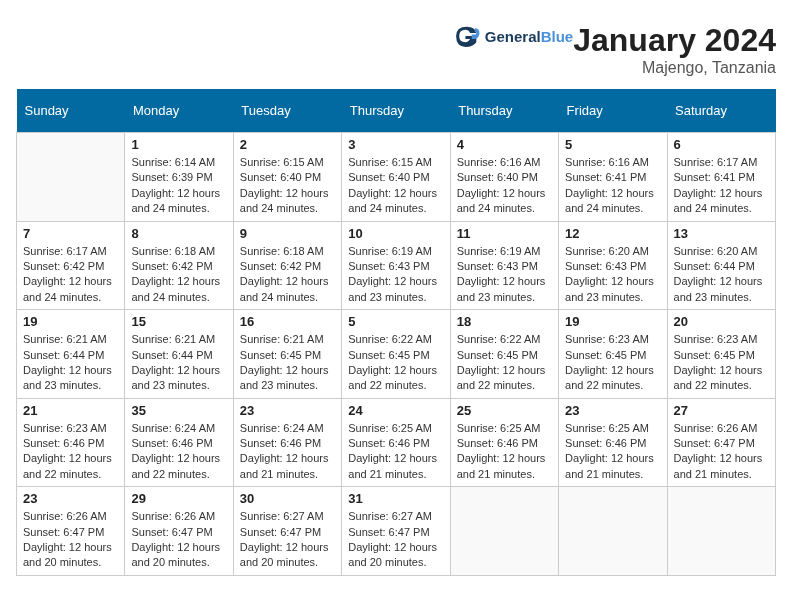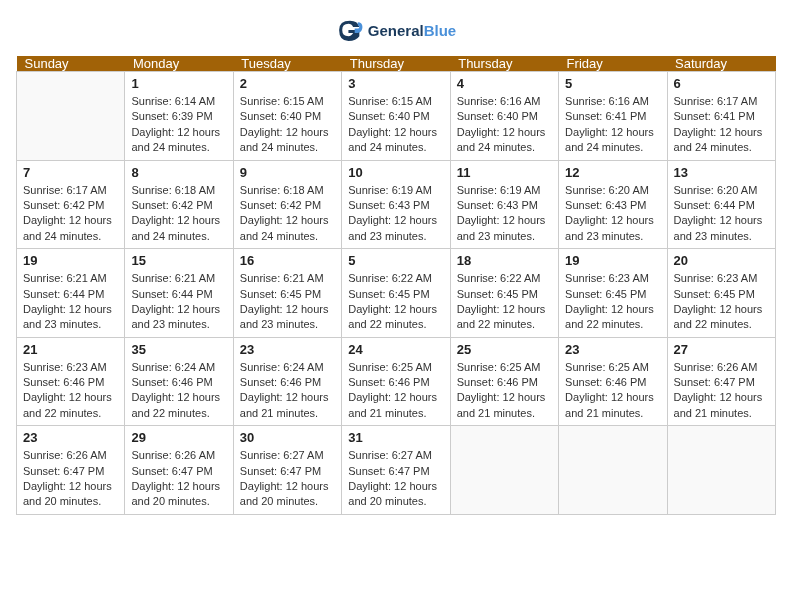--- a/index.html
+++ b/index.html
@@ -5,23 +5,24 @@
     * { box-sizing: border-box; margin: 0; padding: 0; }
     body {
       font-family: Arial, Helvetica, sans-serif;
       background: #fff;
       width: 792px;
       min-height: 612px;
       padding: 16px;
     }
     .header {
       display: flex;
-      justify-content: center;
+      justify-content: flex-end;
       align-items: flex-start;
       margin-bottom: 12px;
+      margin-top: 6px;
     }
     .logo {
       display: flex;
       align-items: center;
       gap: 4px;
     }
     .logo-icon {
       width: 28px;
       height: 28px;
     }
@@ -36,24 +37,24 @@
     .location-title {
       font-size: 16px;
       color: #555;
     }
     table {
       width: 100%;
       border-collapse: collapse;
       font-size: 11px;
     }
     th {
-      background-color: #a16207;
+      background-color: #0369a1;
       color: #fff;
       text-align: left;
-      padding: 0 8px;
+      padding: 14px 8px;
       font-size: 13px;
       font-weight: normal;
     }
     td {
       border: 1px solid #ccc;
       vertical-align: top;
       padding: 4px 6px;
       height: 80px;
       width: 14.28%;
     }
@@ -78,20 +79,24 @@
 
 <div class="header">
   <div class="logo">
     <svg class="logo-icon" viewBox="0 0 36 36" xmlns="http://www.w3.org/2000/svg">
       <path d="M4 18 Q4 6 18 6 Q28 6 30 14 L22 14 Q20 10 16 10 Q8 10 8 18 Q8 26 16 26 Q20 26 22 22 L16 22 L16 18 L30 18 L30 26 Q26 32 16 32 Q4 32 4 18Z" fill="#1a3a5c"></path>
       <path d="M28 8 Q34 8 34 14 Q34 20 28 22 L24 22 L24 16 L28 16 Q30 16 30 14 Q30 12 28 12Z" fill="#4a90d9"></path>
     </svg>
     <div>
       <div style="font-size:15px;font-weight:bold;color:#1a3a5c;">General<span style="color:#4a90d9;">Blue</span></div>
     </div>
+  </div>
+  <div class="title-block">
+    <div class="month-title">January 2024</div>
+    <div class="location-title">Majengo, Tanzania</div>
   </div>
 </div>
 
 <table>
   <thead>
     <tr>
       <th>Sunday</th>
       <th>Monday</th>
       <th>Tuesday</th>
       <th>Thursday</th>

